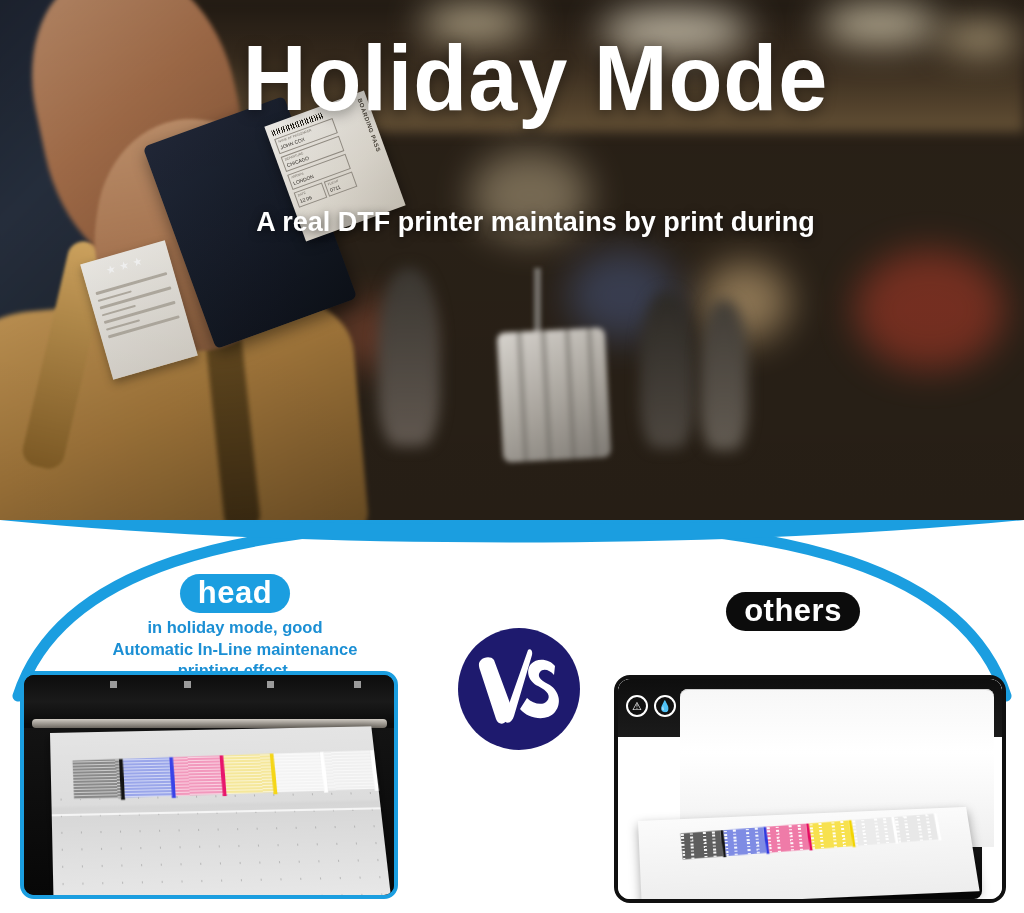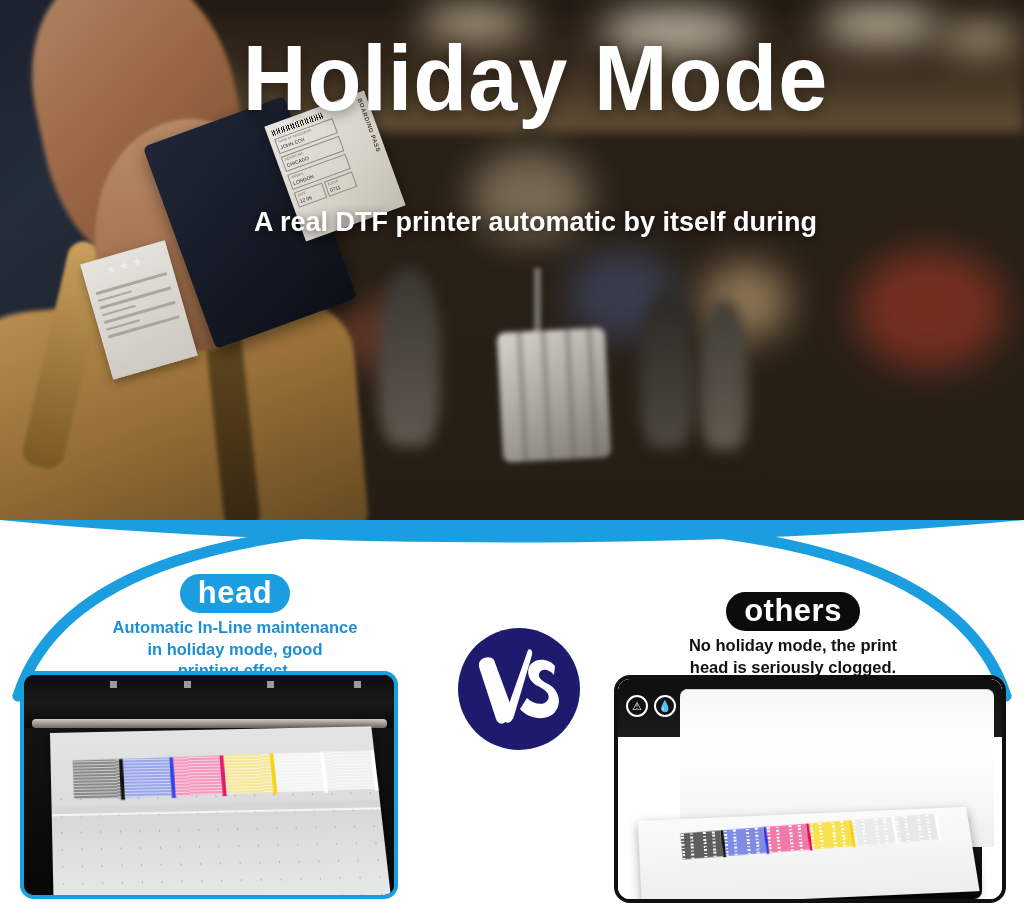--- a/index.html
+++ b/index.html
@@ -408,42 +408,42 @@
         <span>0711</span>
       </div>
     </div>
   </div>
 
   <div class="hero-overlay"></div>
 
   <div class="hero-text">
     <h1 class="hero-title">Holiday Mode</h1>
     <div class="hero-sub">
-      <div>A real DTF printer automatic by itself during</div>
+      <div>A real DTF printer maintains by print during</div>
     </div>
   </div>
 </section>
 
 <section class="compare">
 
   <svg class="arcs" width="1024" height="393" viewBox="0 0 1024 393">
     <path d="M18,176 C60,46 240,6 470,2" fill="none" stroke="#1b9ee0" stroke-width="11" stroke-linecap="round"></path>
     <path d="M1006,176 C964,46 784,6 554,2" fill="none" stroke="#1b9ee0" stroke-width="11" stroke-linecap="round"></path>
     <path d="M0,0 C300,30 720,30 1024,0 L1024,-30 L0,-30 Z" fill="#1b9ee0"></path>
   </svg>
 
   <div style="position:absolute;left:0;top:-14px;width:1024px;height:18px;
               background:#1b9ee0;border-radius:0 0 50% 50%/0 0 100% 100%;"></div>
 
   <div class="side side-left">
     <div class="head-ours">
       <span class="pill pill-ours">head</span>
       <div class="cap cap-ours">
+        <div>in holiday mode, good</div>
         <div>Automatic In-Line maintenance</div>
-        <div>in holiday mode, good</div>
         <div>printing effect.</div>
       </div>
     </div>
   </div>
 
   <div class="panel panel-left">
     <div class="lp-top">
       <span class="tab" style="left:86px;"></span>
       <span class="tab" style="left:160px;"></span>
       <span class="tab" style="left:243px;"></span>
@@ -489,24 +489,20 @@
         <path d="M10,14 C13,11 20,10 23,14 L40,60 L36,74 C33,79 27,79 25,73 L9,24 C7,18 8,16 10,14 Z"></path>
         <path d="M57,4 C59,2 62,4 61,9 L43,70 C41,77 35,79 33,74 L38,58 Z"></path>
         <path d="M84,20 C79,13 66,11 60,18 C54,25 58,36 67,40 C77,45 80,50 76,55 C72,60 62,58 56,52 L49,63 C57,73 76,76 84,66 C92,56 87,43 77,38 C69,34 66,30 69,26 C72,22 79,24 83,29 Z"></path>
       </g>
     </svg>
   </div>
 
   <div class="side side-right">
     <div class="head-others">
       <span class="pill pill-others">others</span>
-      <div class="cap cap-others">
-        <div>No holiday mode, the print</div>
-        <div>head is seriously clogged.</div>
-      </div>
     </div>
   </div>
 
   <div class="panel panel-right">
     <div class="rp-frame">
       <div class="rp-topbar">
         <div class="rp-icons">
           <span class="ico-circ">⚠</span>
           <span class="ico-circ">💧</span>
         </div>

